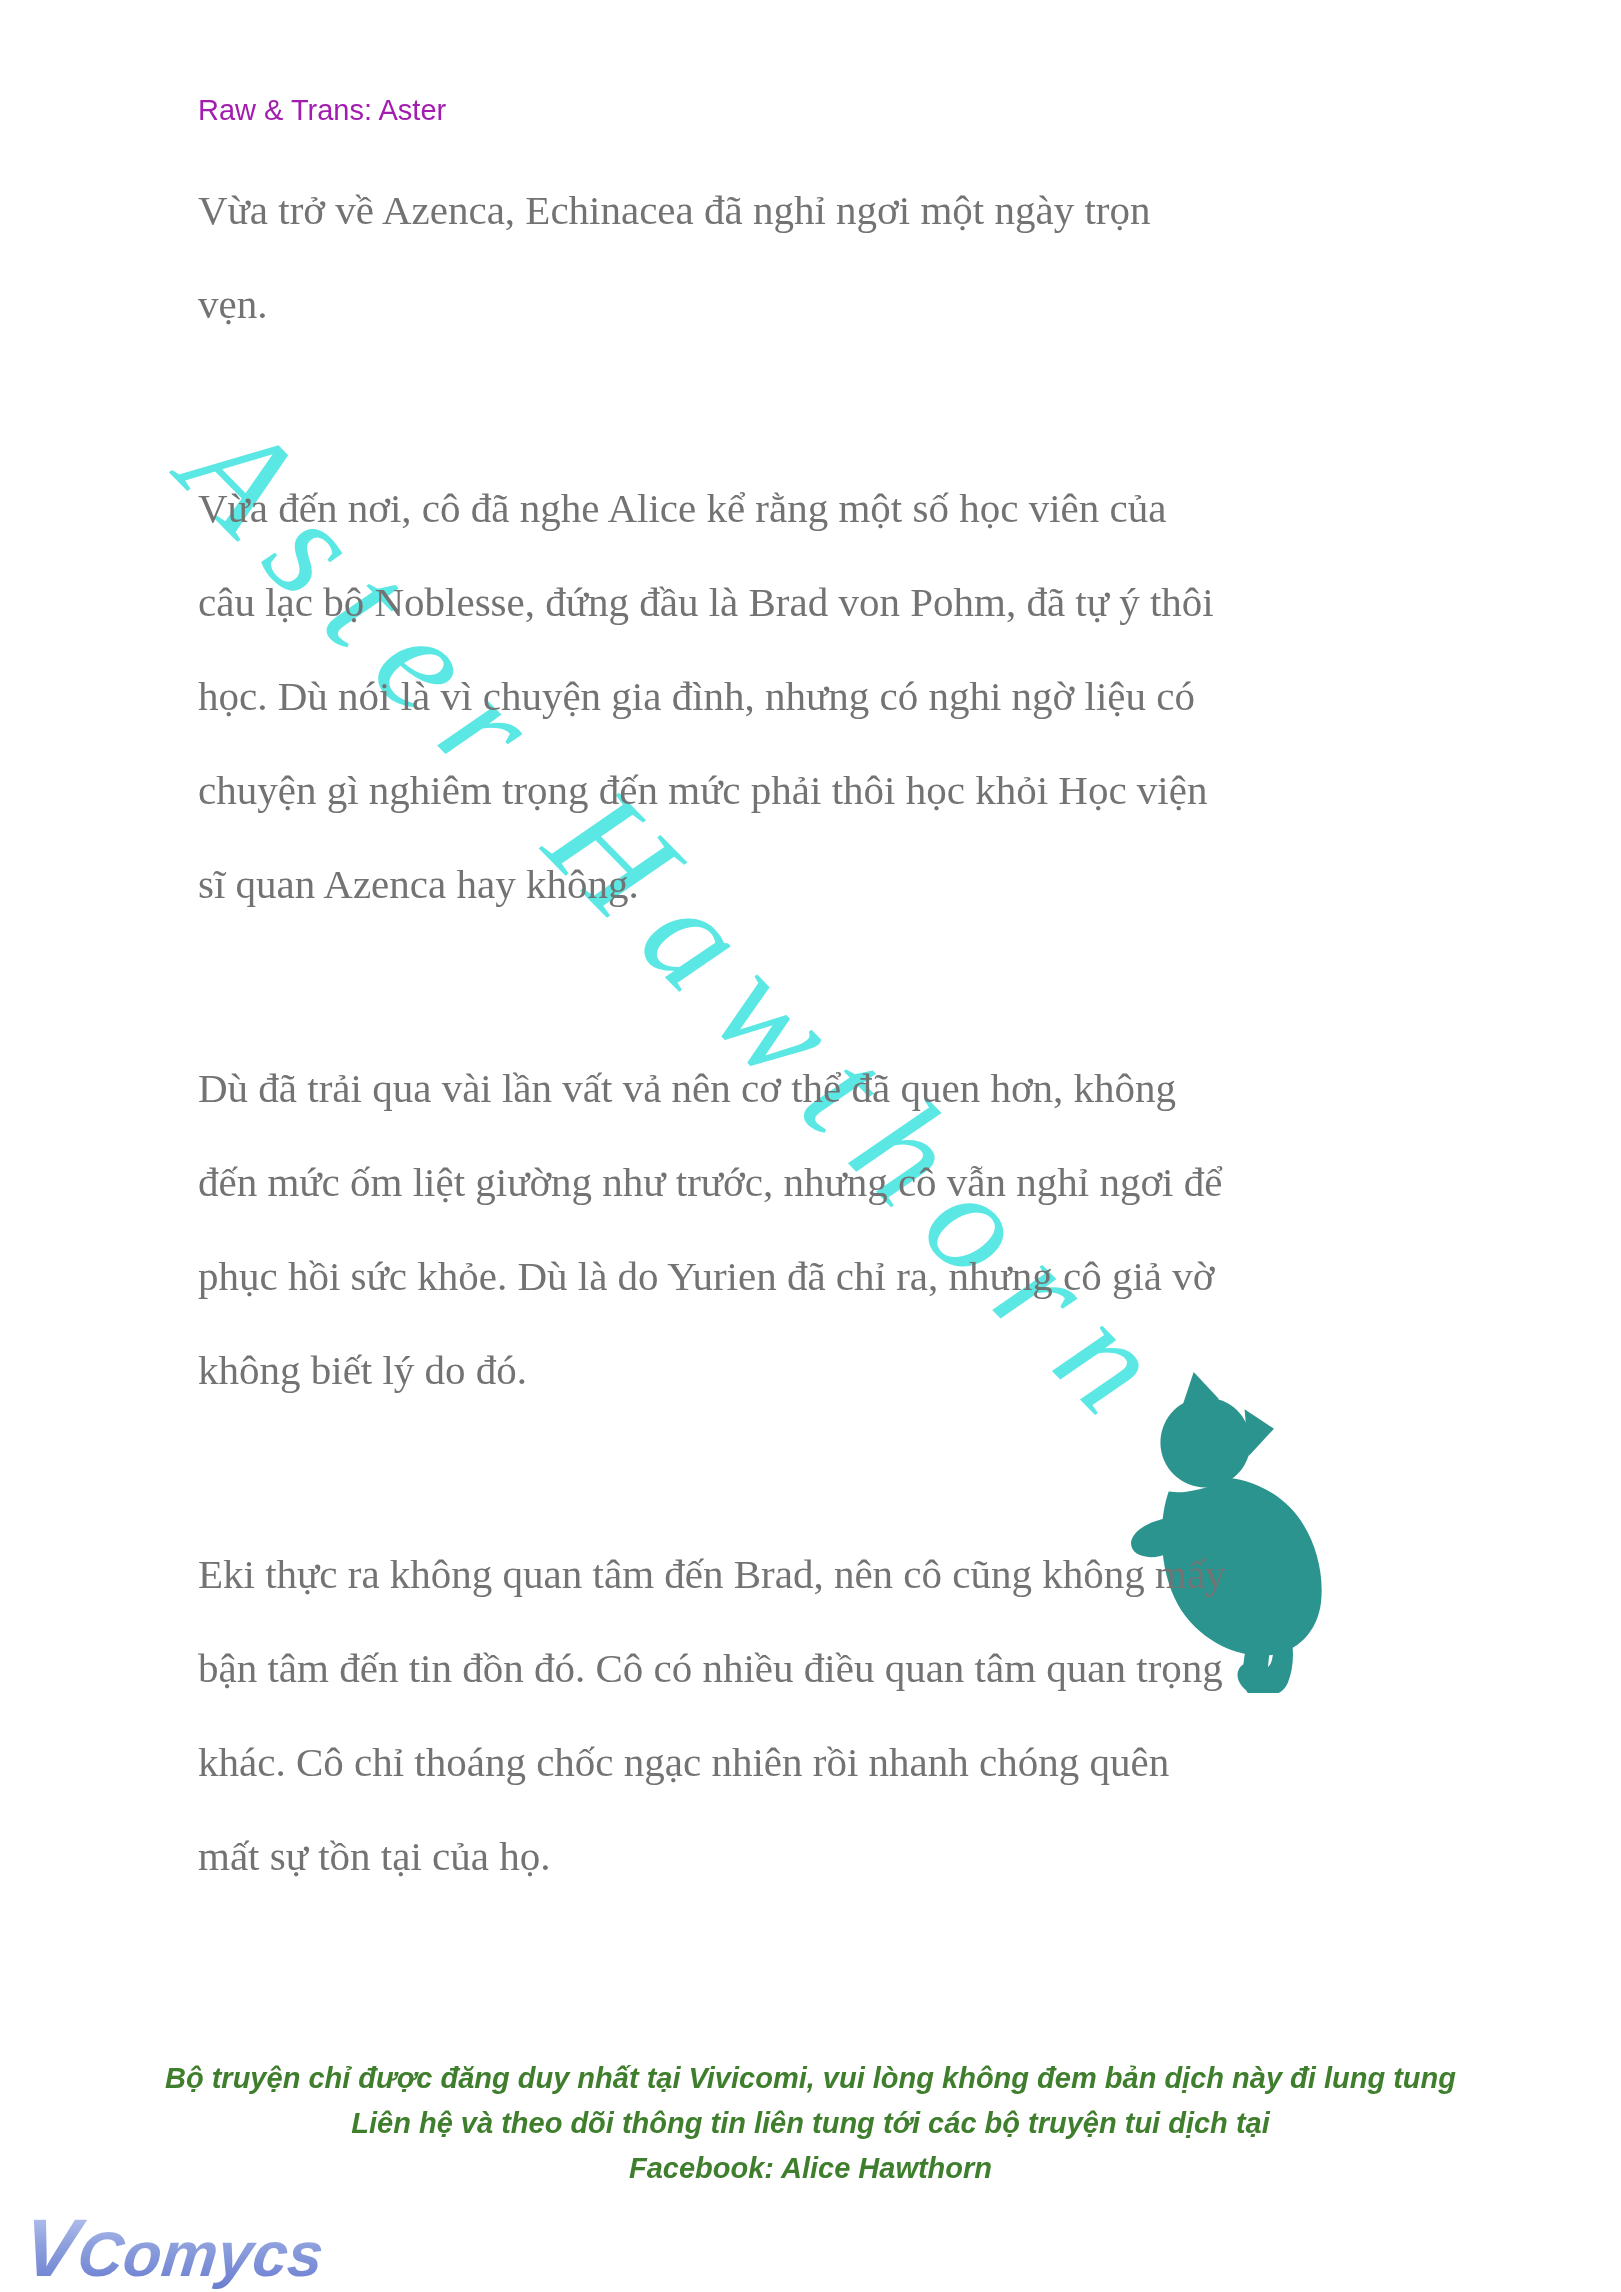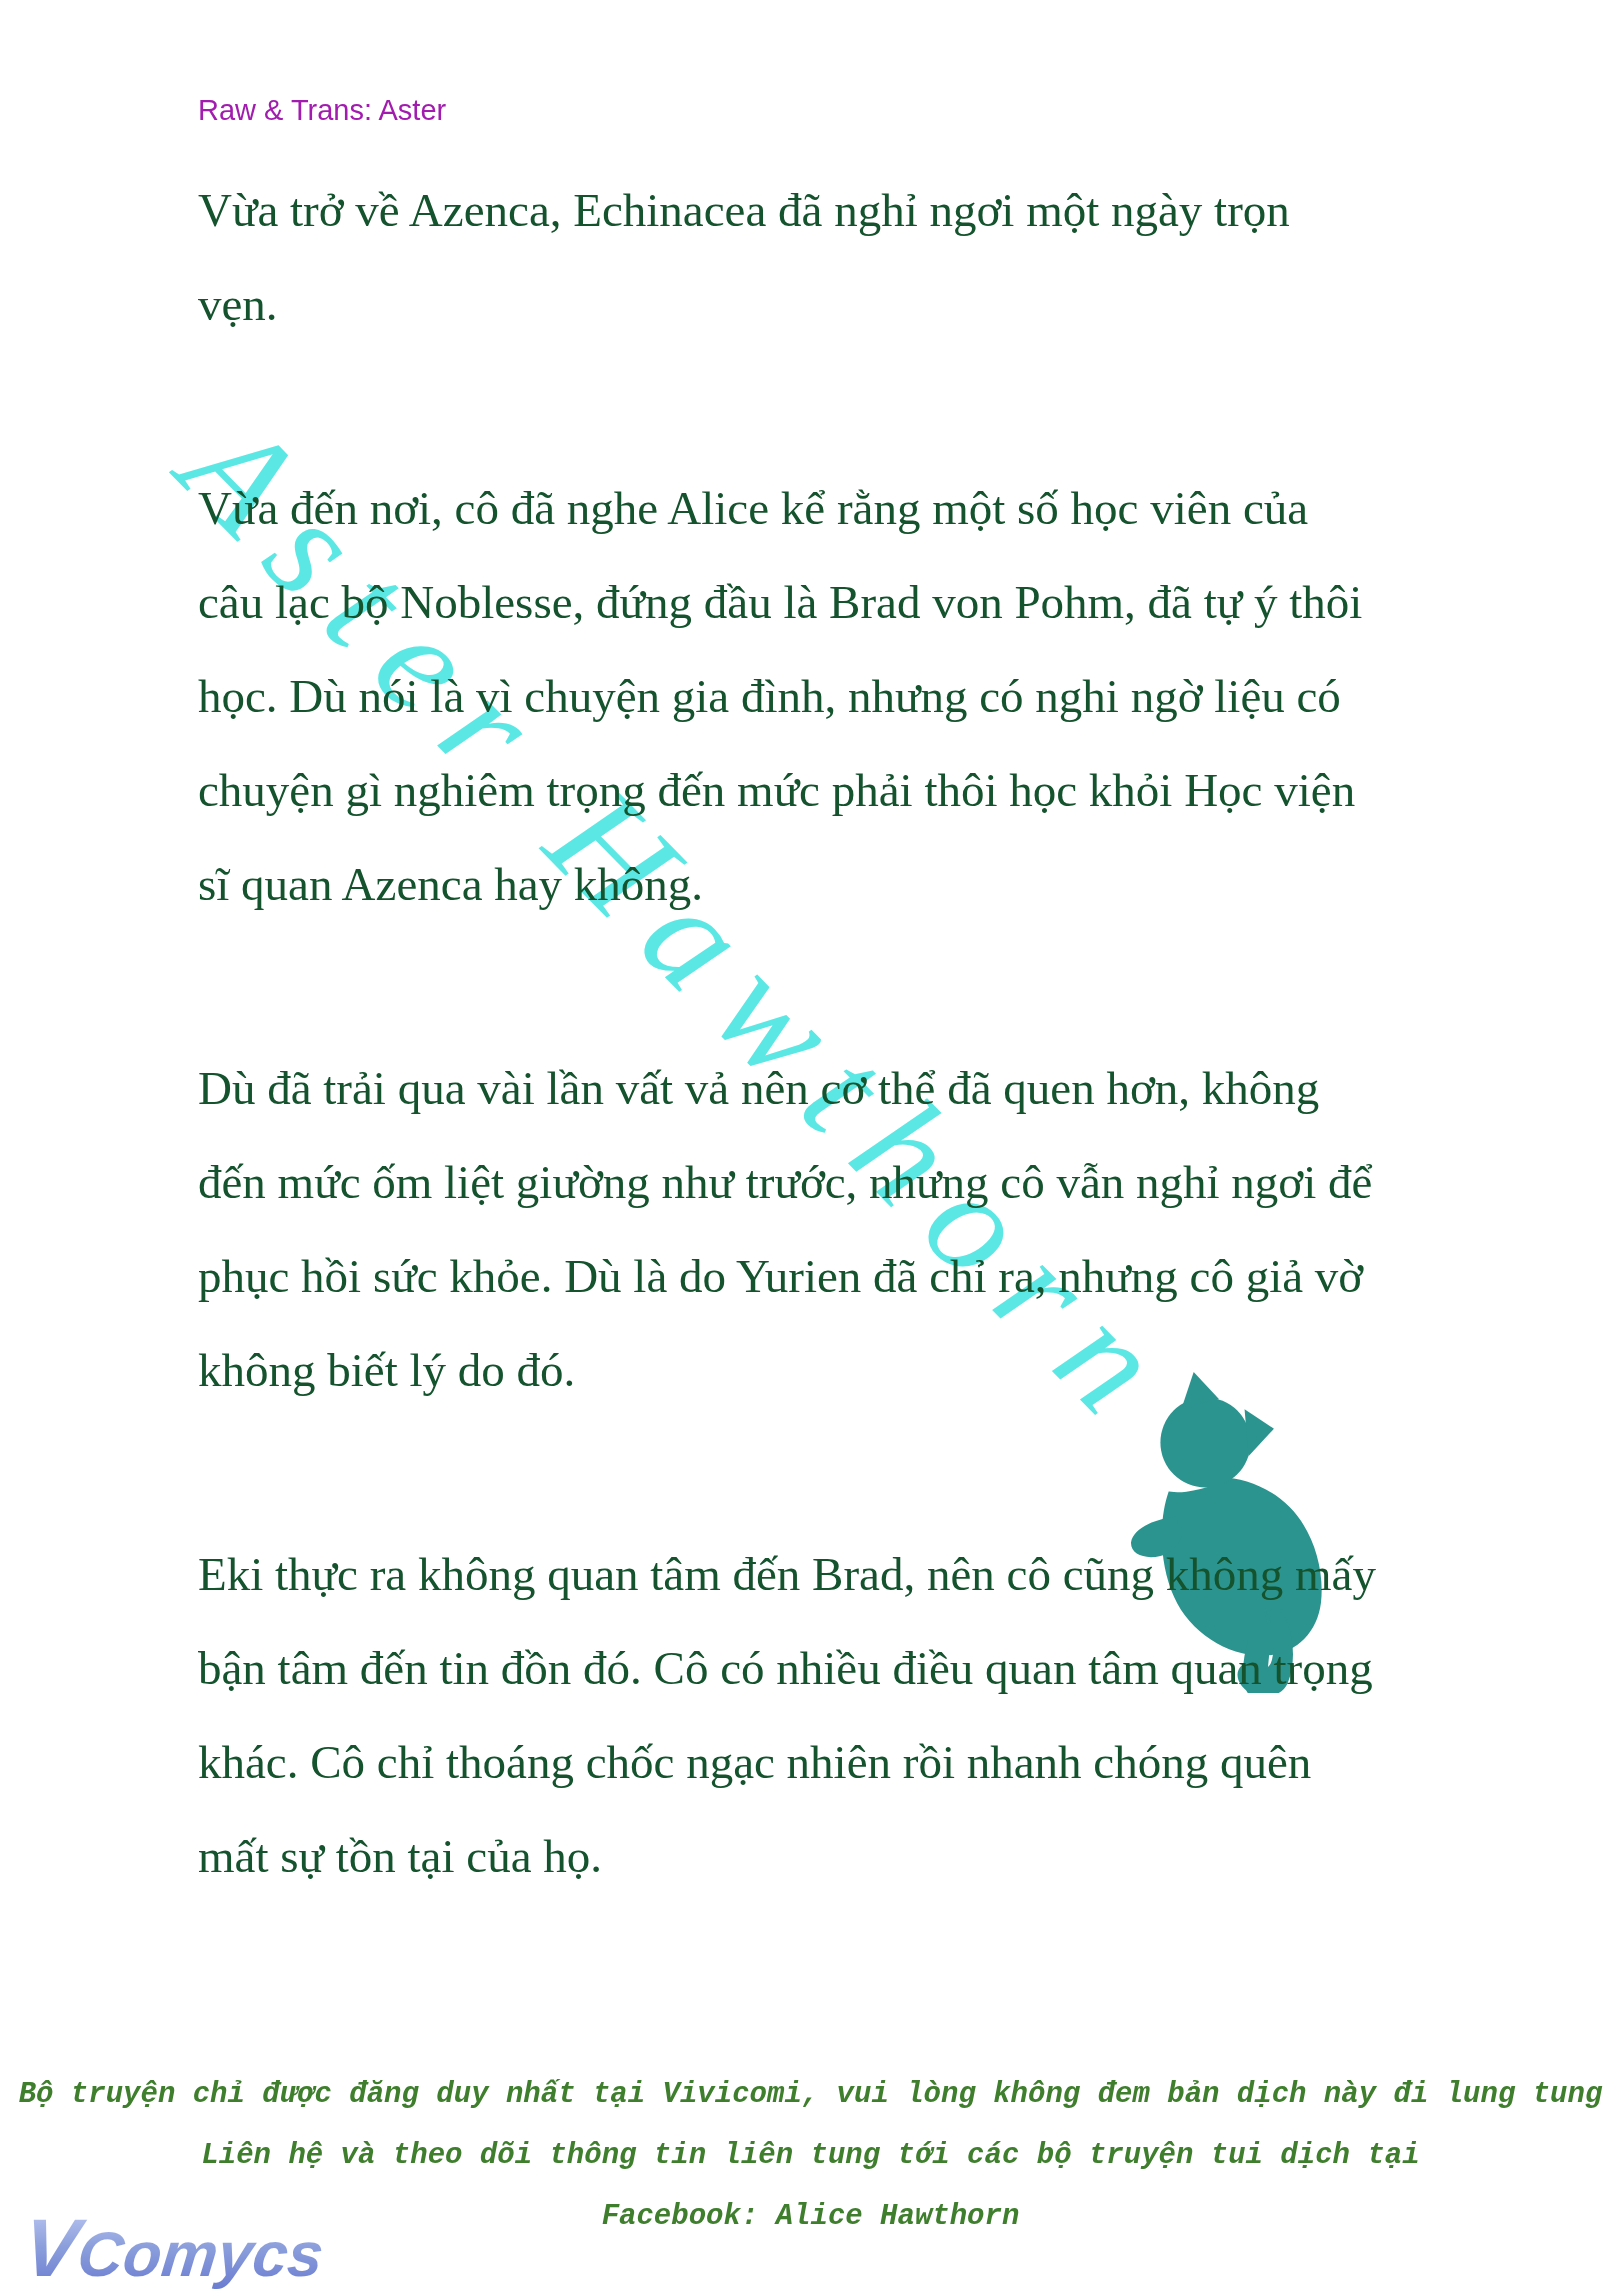--- a/index.html
+++ b/index.html
@@ -36,42 +36,42 @@
     position:absolute;
     left:1125px;top:1370px;
     width:201px;height:323px;
     z-index:2;
   }
   .content{
     position:absolute;
     left:198px;top:163px;
     width:1235px;
     z-index:3;
-    font-size:47px;
+    font-size:41px;
     line-height:94px;
-    color:#14532d;
+    color:#737373;
   }
   .para{
     white-space:pre-line;
     margin:0 0 110px 0;
   }
   .footer{
     position:absolute;
     left:0;top:2056px;
     width:1621px;
     text-align:center;
     font-family:"Liberation Sans", sans-serif;
     font-weight:bold;
     font-style:italic;
     font-size:29px;
     line-height:45px;
     color:var(--footer_green,#3E7E2D);
     z-index:3;
   }
-  .footer div{margin:16px;font-family:Liberation Mono, monospace;}
+  .footer div{margin:0;}
   .logo{
     position:absolute;
     left:23.5px;top:2201px;
     z-index:3;
     font-family:"Liberation Sans", sans-serif;
     font-weight:bold;
     font-style:italic;
     font-size:63px;
     letter-spacing:0px;
     transform:skewX(-6deg);

